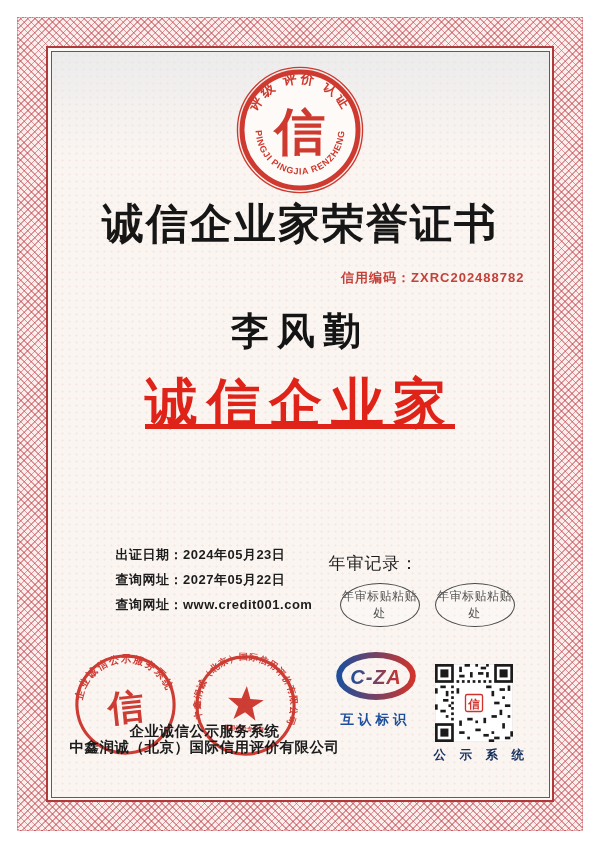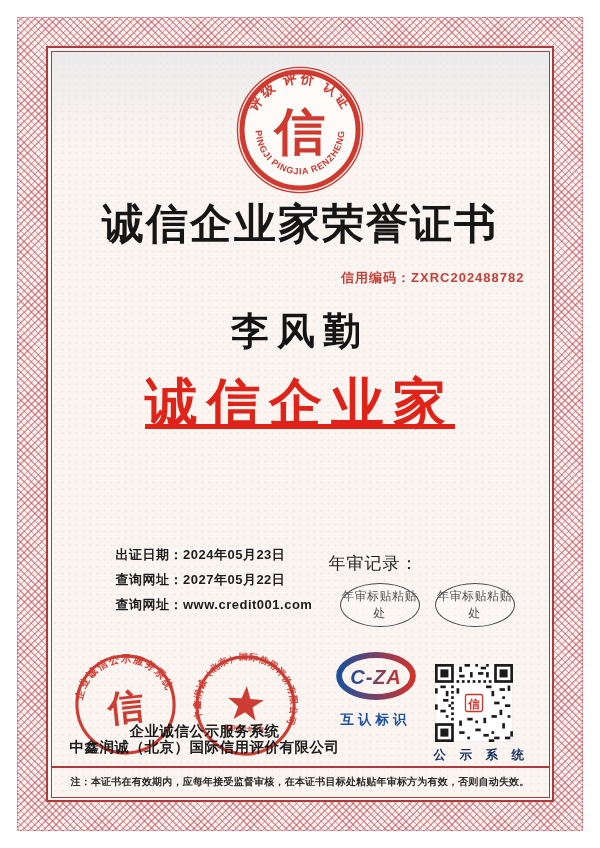--- a/index.html
+++ b/index.html
@@ -221,18 +221,17 @@
                 <rect x="66" y="81" width="6" height="3"></rect>
                 <rect x="78" y="81" width="6" height="3"></rect>
             </g>
             <rect x="31" y="31" width="25" height="25" fill="#ffffff"></rect>
             <rect x="34" y="34" width="19" height="19" fill="#ffffff" stroke="#d0342c" stroke-width="1.5" rx="2"></rect>
             <text x="43.5" y="49" text-anchor="middle" font-size="13" font-weight="900" fill="#d0342c">信</text>
           </svg>
           <div class="qr-label">公 示 系 统</div>
         </div>
 
-        <div class="note-strip">注：本证书在有效期内，应每年接受监督审核，在本证书目标处粘贴年审标方为有效，否则自动失效。</div>
 
       </div>
     </div>
   </div>
 </div>
 
 </body></html>

